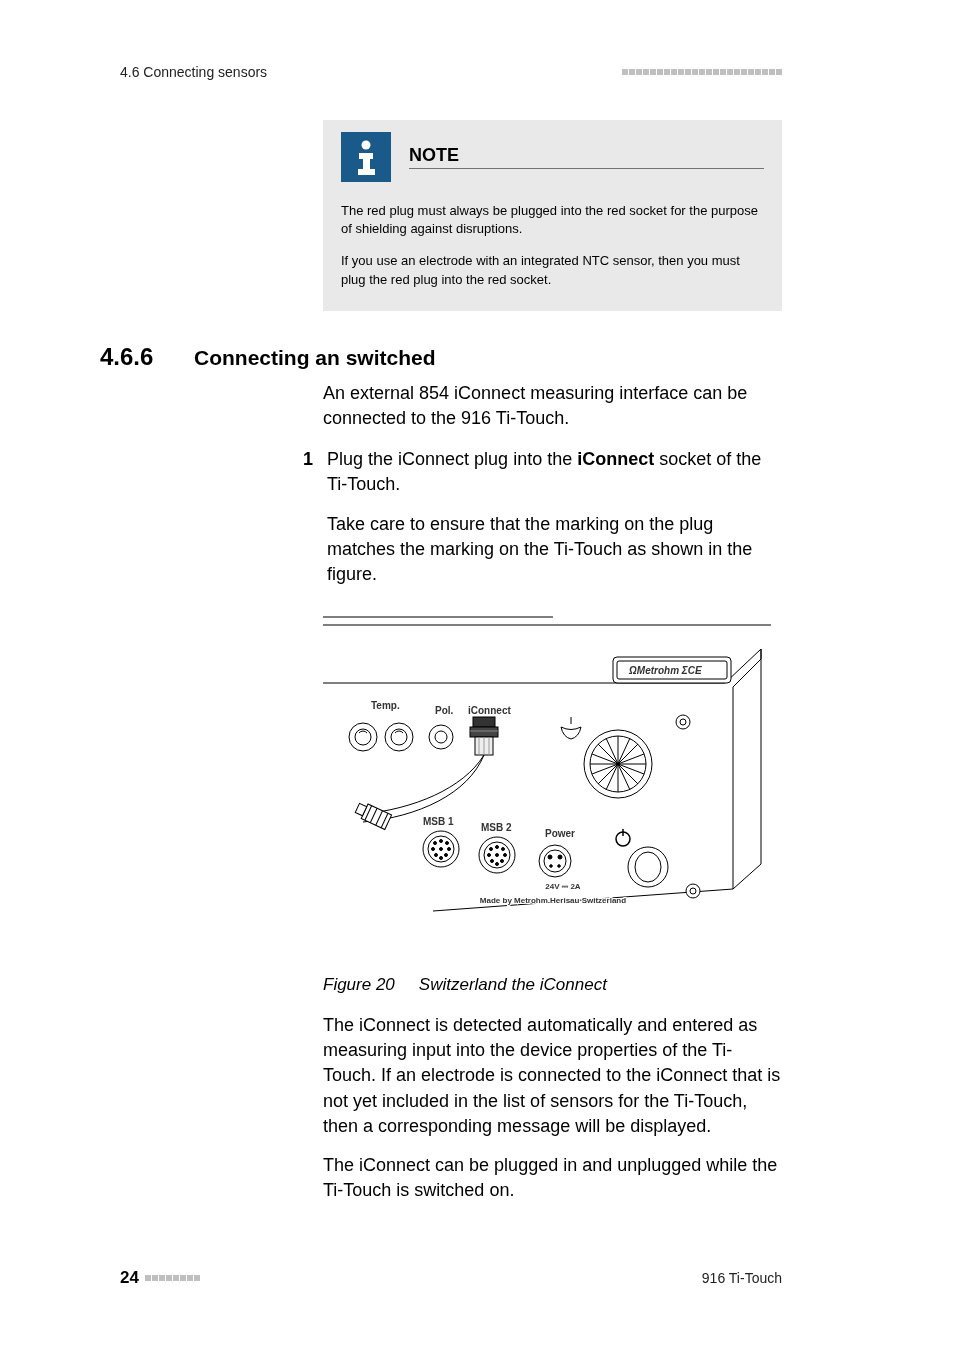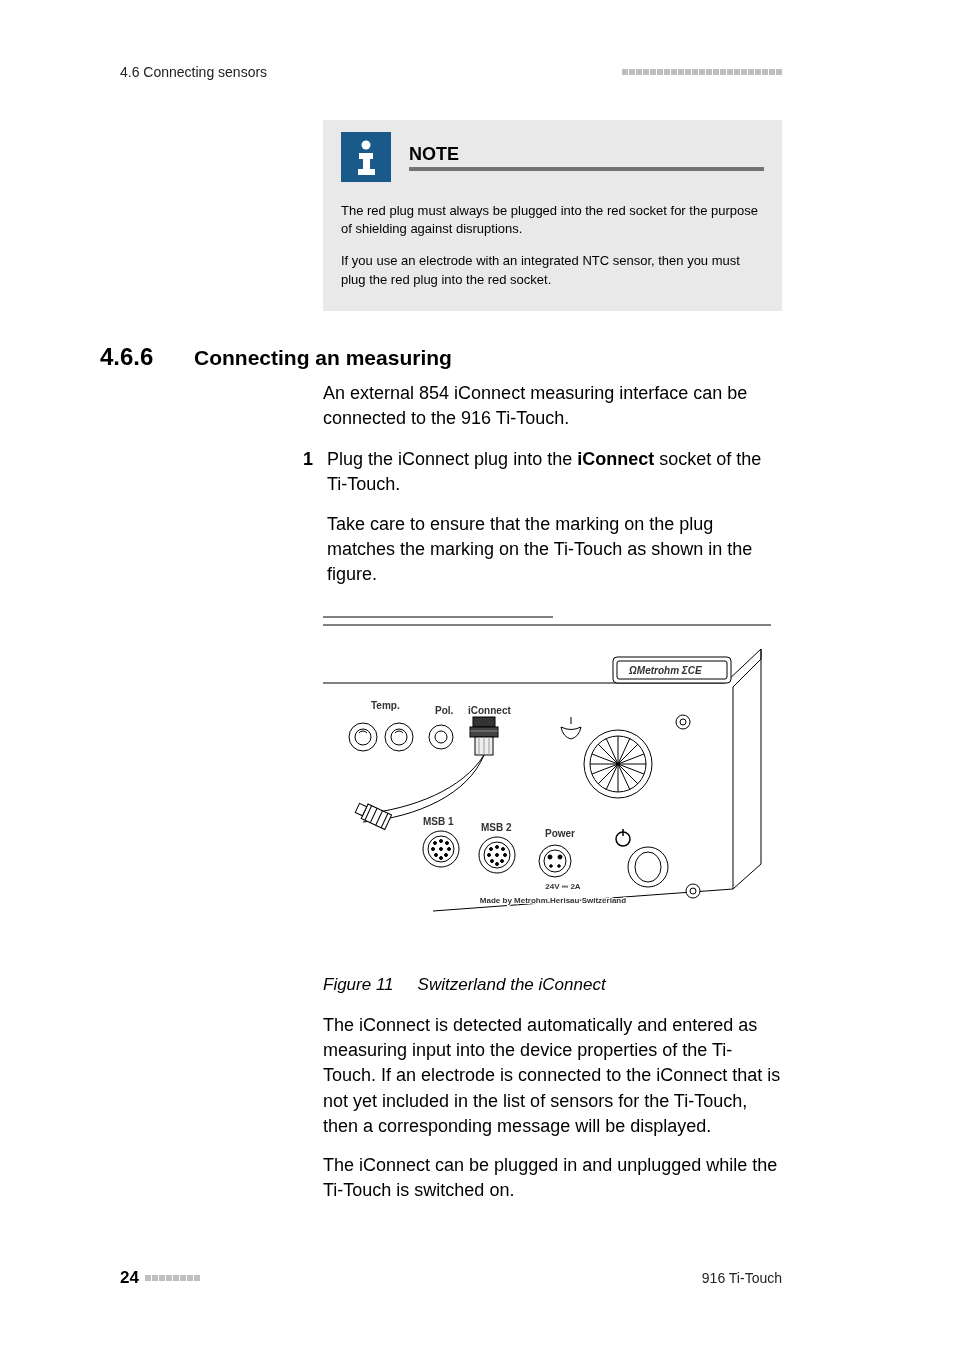--- a/index.html
+++ b/index.html
@@ -63,21 +63,21 @@
     width: 50px;
     height: 50px;
     flex-shrink: 0;
   }
   .note-title-wrap {
     flex: 1;
   }
   .note-title {
     font-weight: bold;
     font-size: 18px;
-    border-bottom: 4px solid #737373;
+    border-bottom: 1px solid #737373;
     padding-bottom: 2px;
   }
   .note-body {
     margin-top: 20px;
     font-size: 13px;
     line-height: 1.4;
   }
   .note-body p { margin: 0 0 14px 0; }
   .note-body p:last-child { margin-bottom: 0; }
 
@@ -256,21 +256,21 @@
         </div>
       </div>
       <div class="note-body">
         <p>The red plug must always be plugged into the red socket for the purpose of shielding against disruptions.</p>
         <p>If you use an electrode with an integrated NTC sensor, then you must plug the red plug into the red socket.</p>
       </div>
     </div>
 
     <div class="section-heading">
       <div class="section-number">4.6.6</div>
-      <div class="section-title">Connecting an measuring</div>
+      <div class="section-title">Connecting an switched</div>
     </div>
 
     <div class="body-text">
       <p>An external 854 iConnect measuring interface can be connected to the 916 Ti-Touch.</p>
     </div>
 
     <div class="step">
       <div class="step-row">
         <div class="step-num">1</div>
         <div class="step-body">
@@ -412,21 +412,21 @@
         </g>
 
         <text x="240" y="280" class="svg-label-small" text-anchor="middle">24V ⎓ 2A</text>
         <text x="230" y="294" class="svg-label-small" text-anchor="middle">Made by Metrohm Herisau Switzerland</text>
 
         <circle cx="370" cy="282" r="7" fill="#fff" stroke="#000"></circle>
         <circle cx="370" cy="282" r="3" fill="#fff" stroke="#000"></circle>
       </svg>
 
       <div class="figure-caption">
-        <span class="fc-label">Figure 11</span><span>Switzerland the iConnect</span>
+        <span class="fc-label">Figure 20</span><span>Switzerland the iConnect</span>
       </div>
     </div>
 
     <div class="after-fig">
       <p>The iConnect is detected automatically and entered as measuring input into the device properties of the Ti-Touch. If an electrode is connected to the iConnect that is not yet included in the list of sensors for the Ti-Touch, then a corresponding message will be displayed.</p>
       <p>The iConnect can be plugged in and unplugged while the Ti-Touch is switched on.</p>
     </div>
 
   </div>
 

